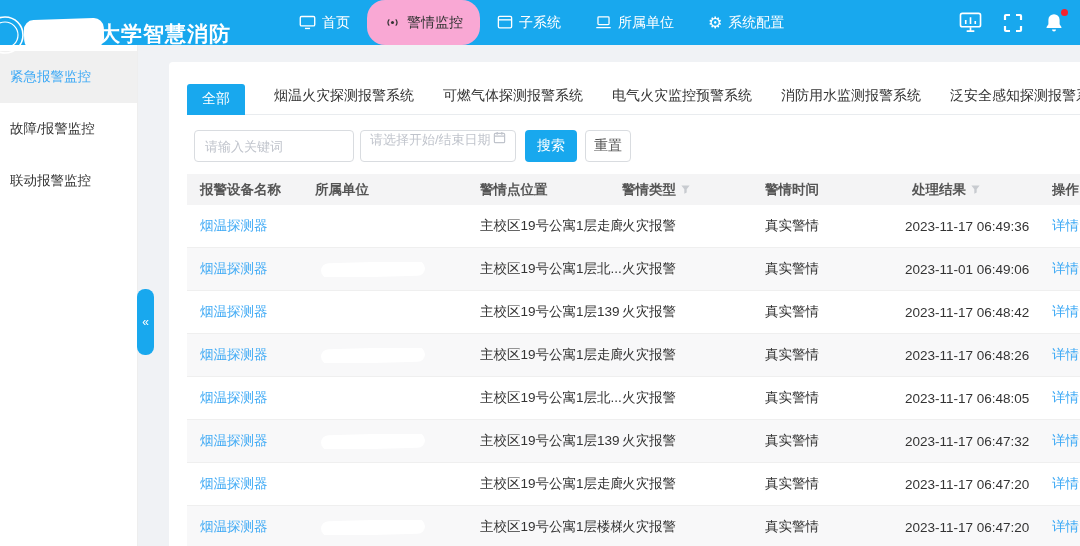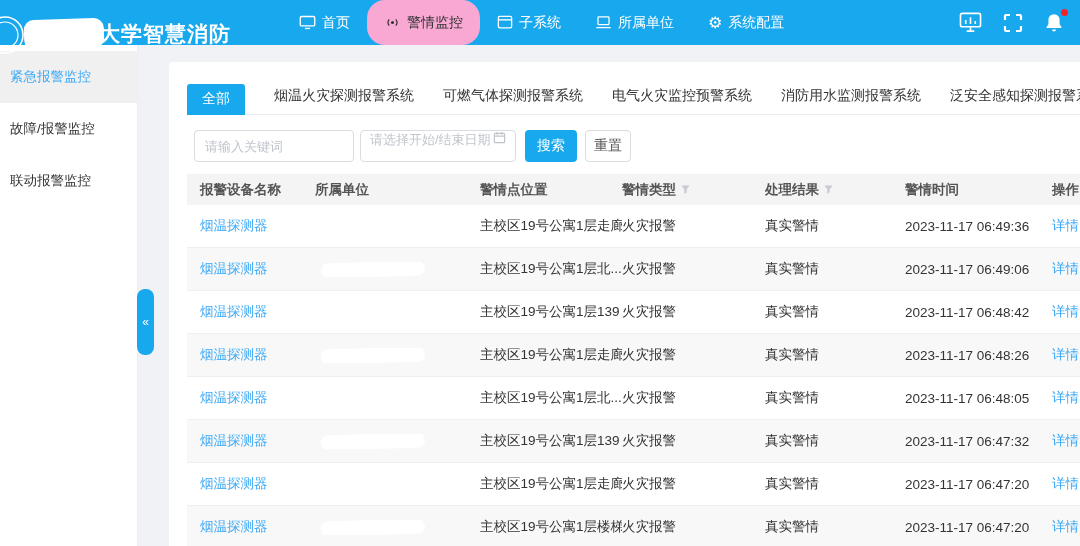--- a/index.html
+++ b/index.html
@@ -259,26 +259,26 @@
   <div class="table">
     <div class="thead">
       <div class="th c1">报警设备名称</div>
       <div class="th c2">所属单位</div>
       <div class="th c3">警情点位置</div>
       <div class="th c4">
         <span>警情类型</span><span class="funnel"><svg width="11" height="11" viewBox="0 0 12 12">
               <path d="M1.5 1.5 h9 L7.3 5.8 v3.4 l-2.6 1.4 V5.8 z" fill="#c8cbd0"></path>
             </svg></span>
       </div>
+      <div class="th c6">警情时间</div>
       <div class="th c5">
         <span>处理结果</span><span class="funnel"><svg width="11" height="11" viewBox="0 0 12 12">
               <path d="M1.5 1.5 h9 L7.3 5.8 v3.4 l-2.6 1.4 V5.8 z" fill="#c8cbd0"></path>
             </svg></span>
       </div>
-      <div class="th c6">警情时间</div>
       <div class="th c7">操作</div>
     </div>
     <div id="table-body">
         <div class="trow">
     <div class="td c1"><a class="link device">烟温探测器</a></div>
     <div class="td c2">
       <span class="unit"></span>
       
     </div>
     <div class="td c3 loc">主校区19号公寓1层走廊4</div>
@@ -291,21 +291,21 @@
   </div>
         <div class="trow even">
     <div class="td c1"><a class="link device">烟温探测器</a></div>
     <div class="td c2">
       <span class="unit"></span>
       <div class="row-blob"></div>
     </div>
     <div class="td c3 loc">主校区19号公寓1层北...</div>
     <div class="td c4 type">火灾报警</div>
     <div class="td c5 result">真实警情</div>
-    <div class="td c6 time">2023-11-17 06:49:06</div>
+    <div class="td c6 time">2023-11-01 06:49:06</div>
     <div class="td c7">
       <a class="link act-detail">详情</a>
     </div>
   </div>
         <div class="trow">
     <div class="td c1"><a class="link device">烟温探测器</a></div>
     <div class="td c2">
       <span class="unit"></span>
       
     </div>

